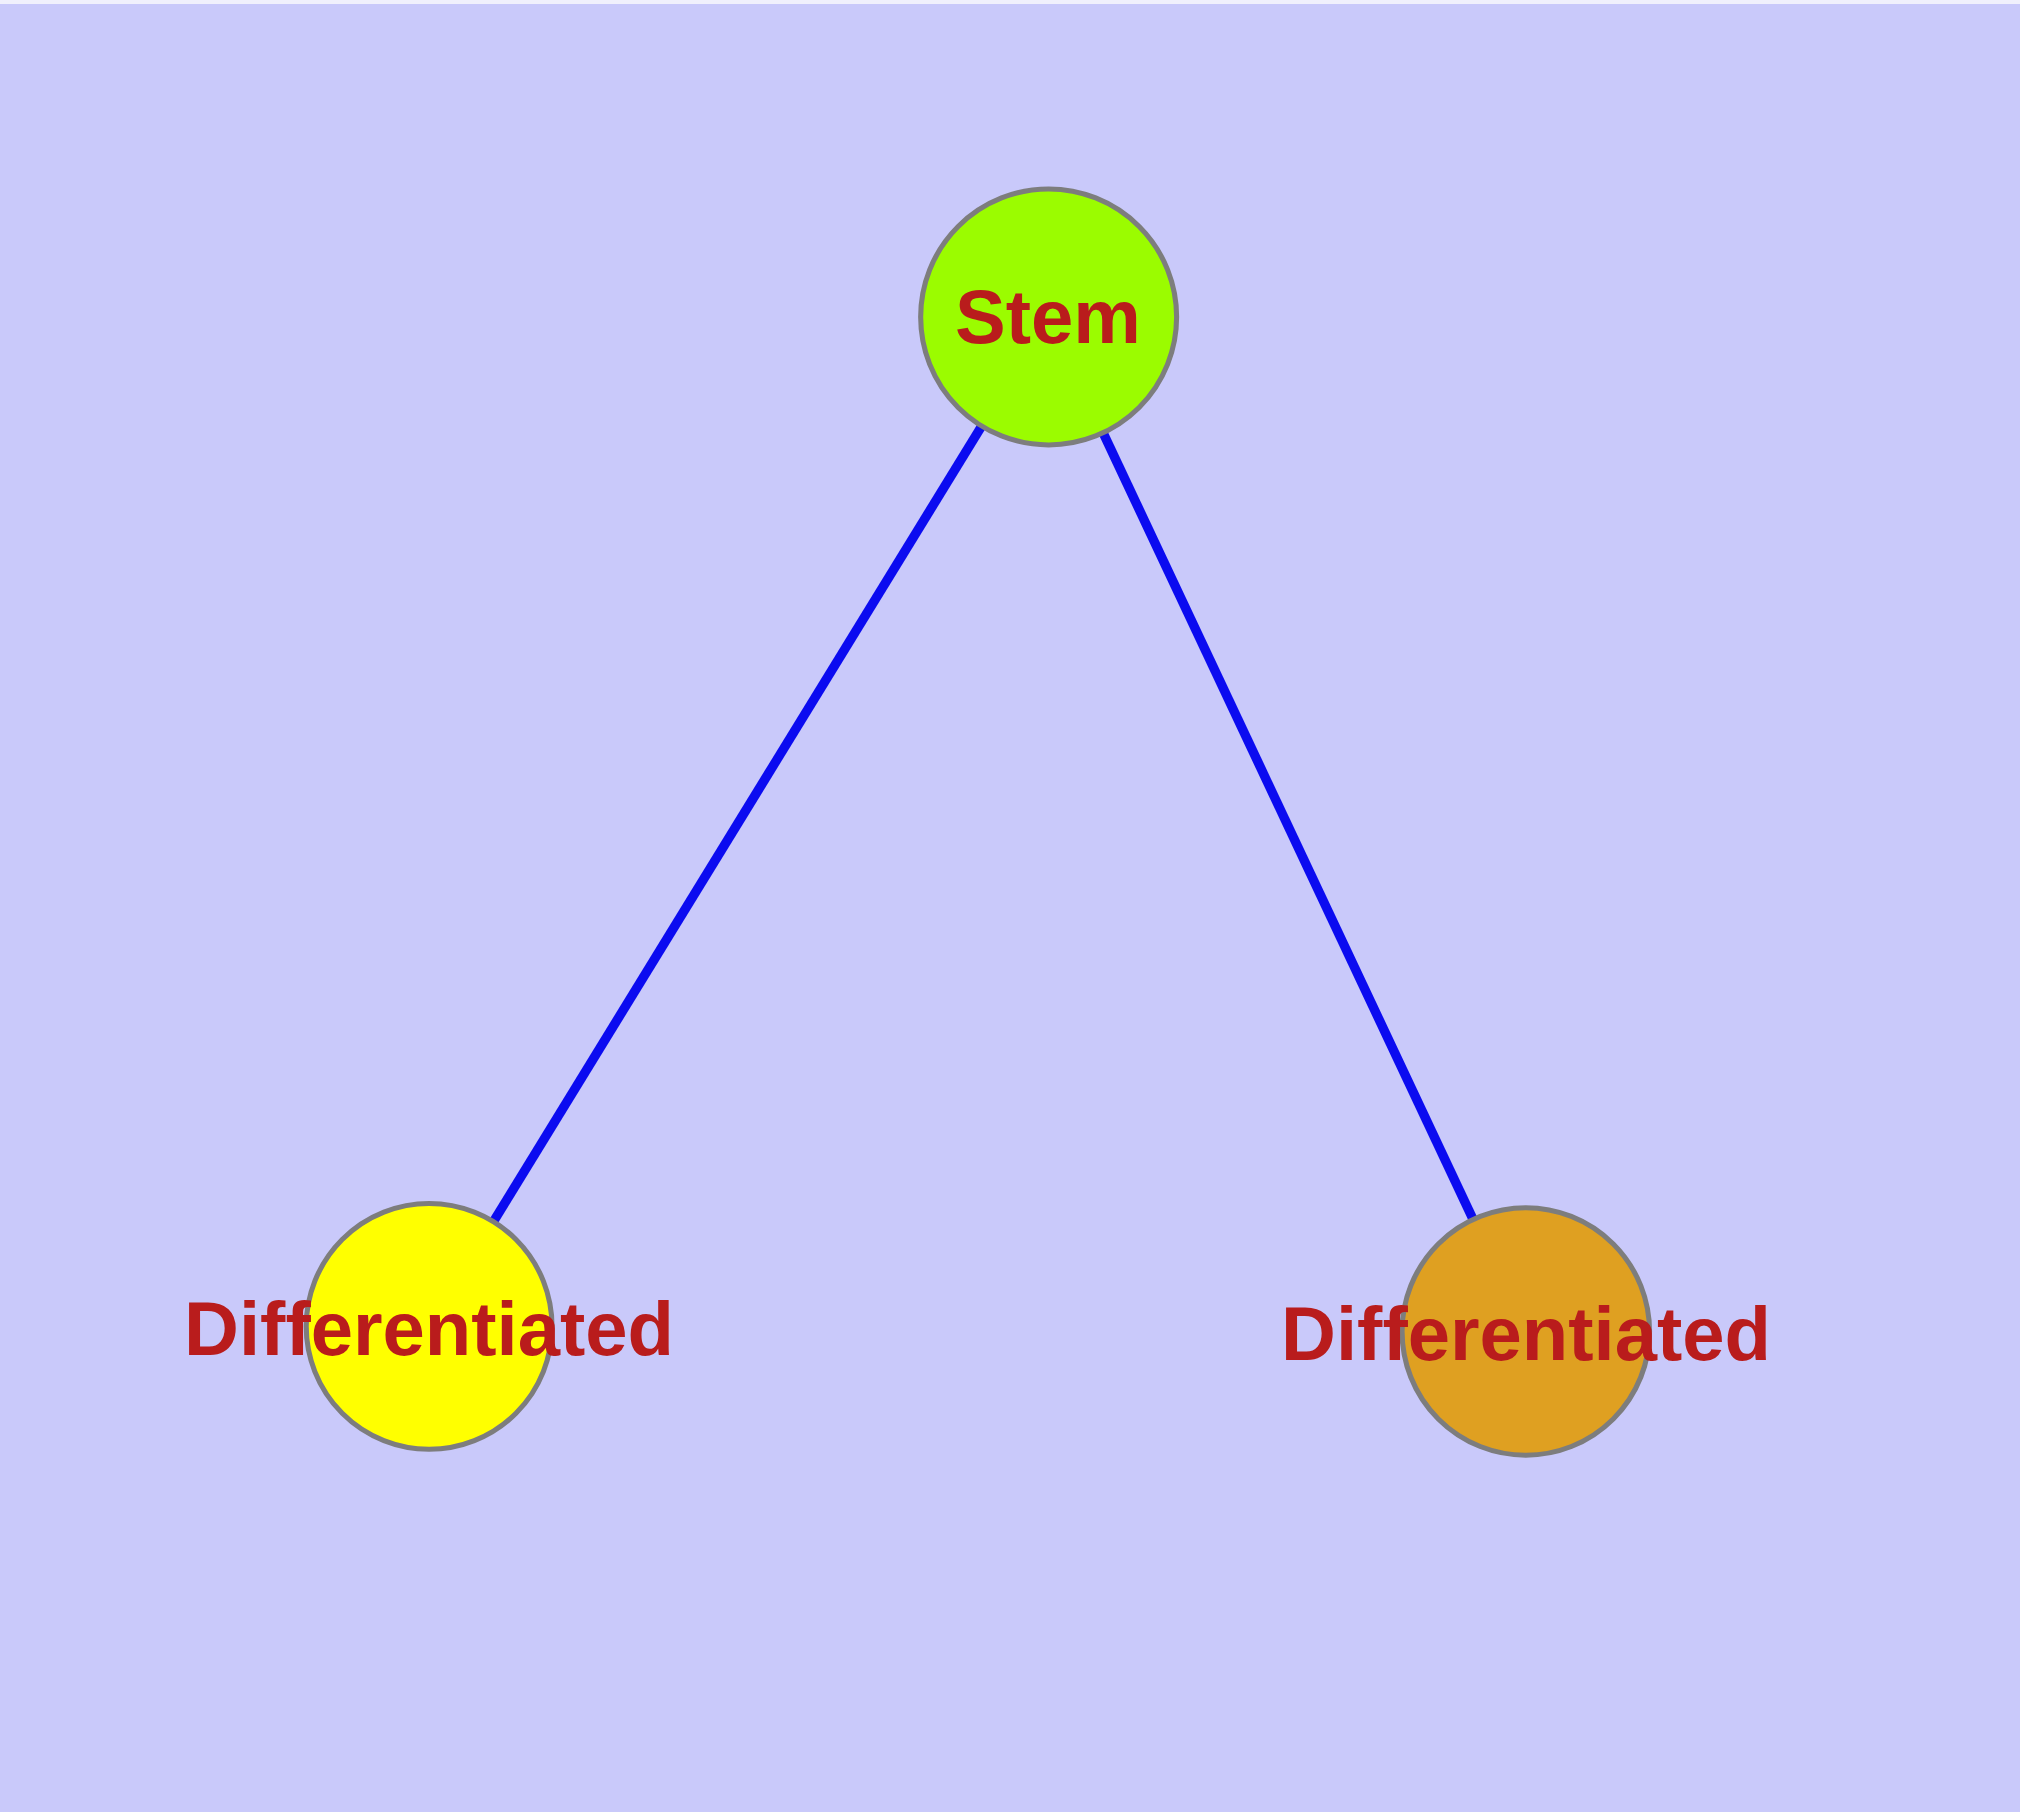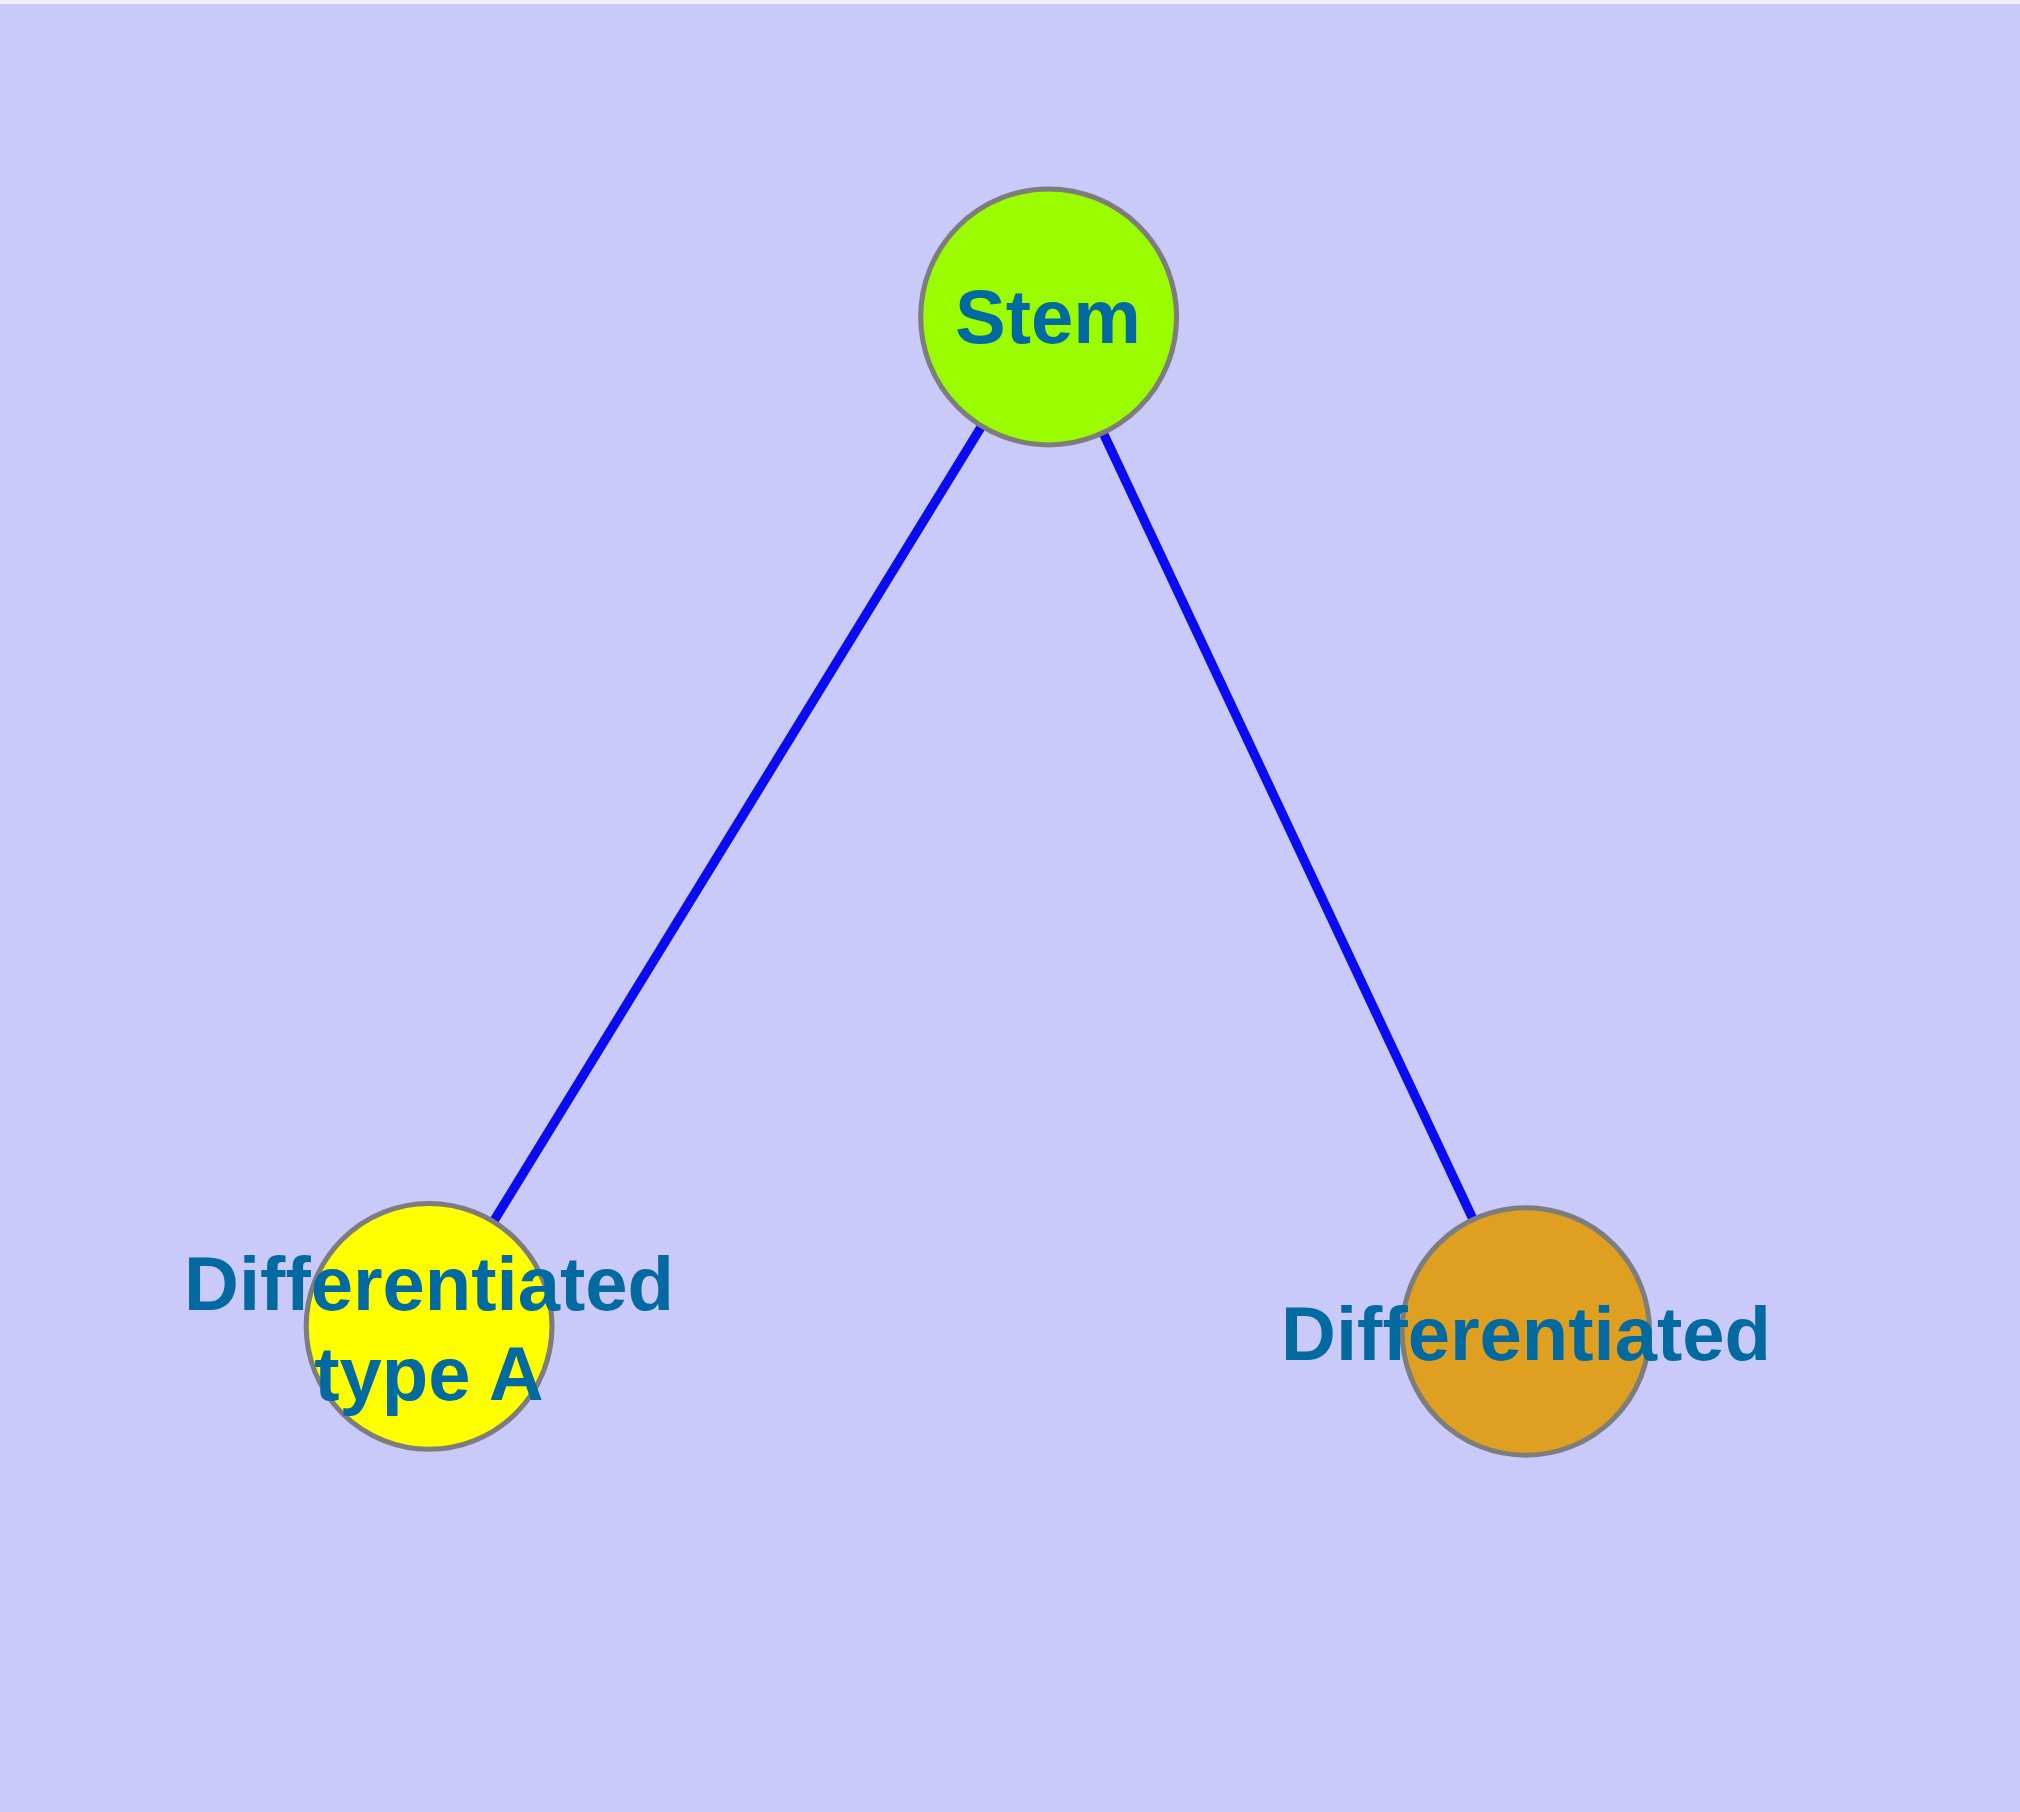--- a/index.html
+++ b/index.html
@@ -32,21 +32,21 @@
     stroke-width: 11px;
     stroke-linecap: butt;
   }
   .node-circle {
     stroke: #7D7D7D;
     stroke-width: 6px;
   }
   .node-label {
     position: absolute;
     transform: translate(-50%, -50%);
-    color: #0369a1;
+    color: #b91c1c;
     font-weight: 700;
     font-size: 76px;
     line-height: 1.18;
     text-align: center;
     white-space: nowrap;
     pointer-events: none;
   }
   .lbl-line {
     display: block;
   }
@@ -70,21 +70,20 @@
 
     <circle class="node-circle" cx="1800" cy="1571" r="146" fill="#DFA021"></circle>
   </svg>
 
   <div class="node-label" style="left:1048px; top:317px;">
     <span class="lbl-line">Stem</span>
   </div>
 
   <div class="node-label" style="left:429px; top:1329px;">
     <span class="lbl-line">Differentiated</span>
-    <span class="lbl-line">type A</span>
   </div>
 
   <div class="node-label" style="left:1526px; top:1334px;">
     <span class="lbl-line">Differentiated</span>
   </div>
 
 </div>
 
 
 </body></html>

